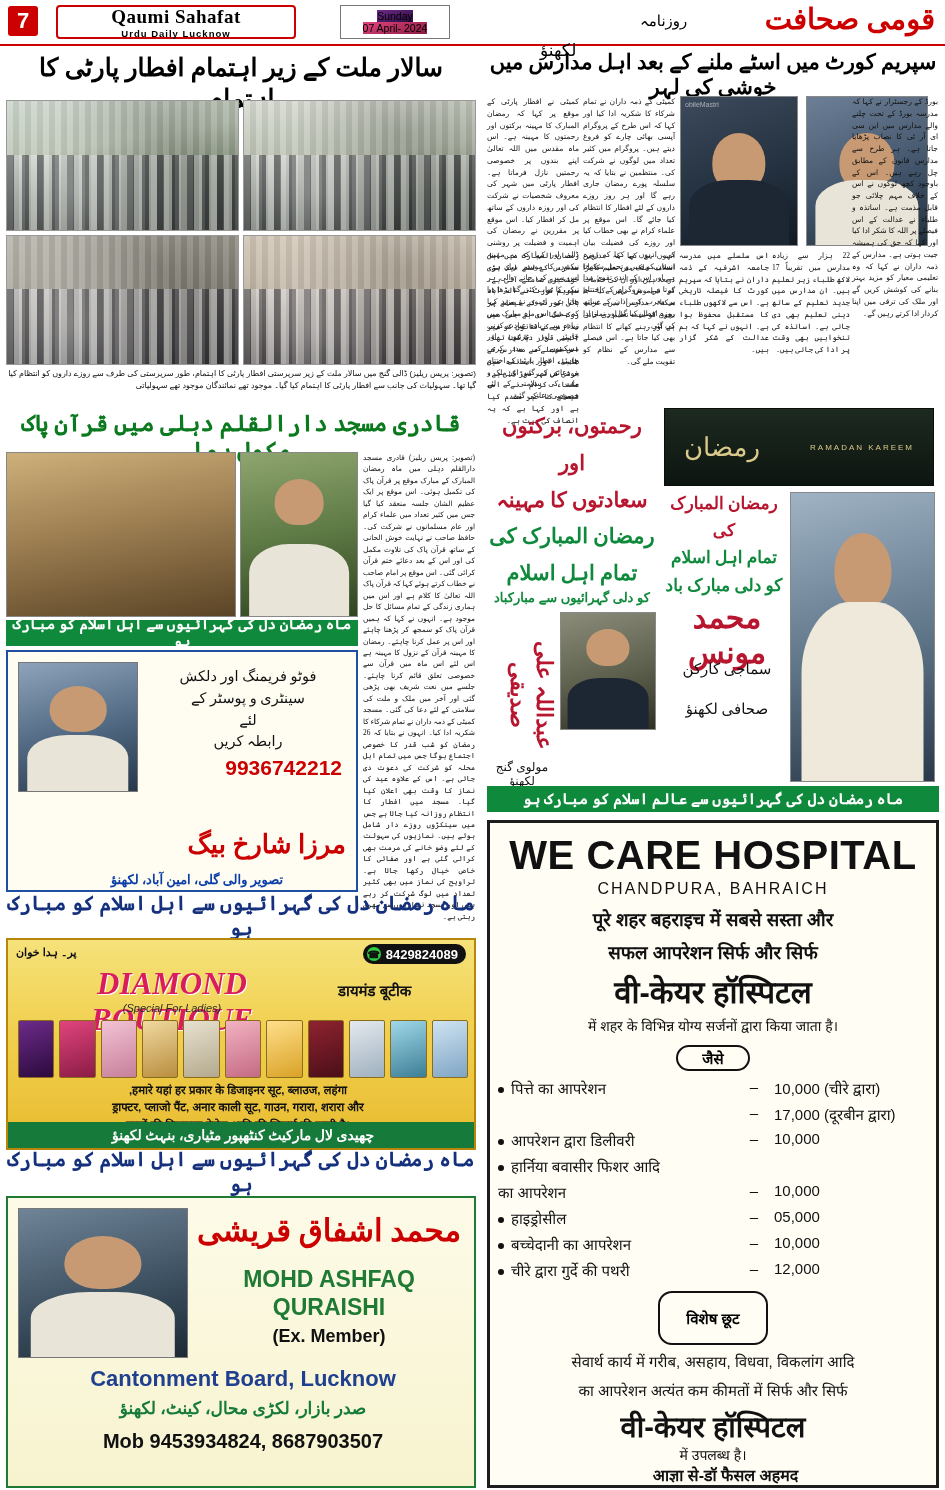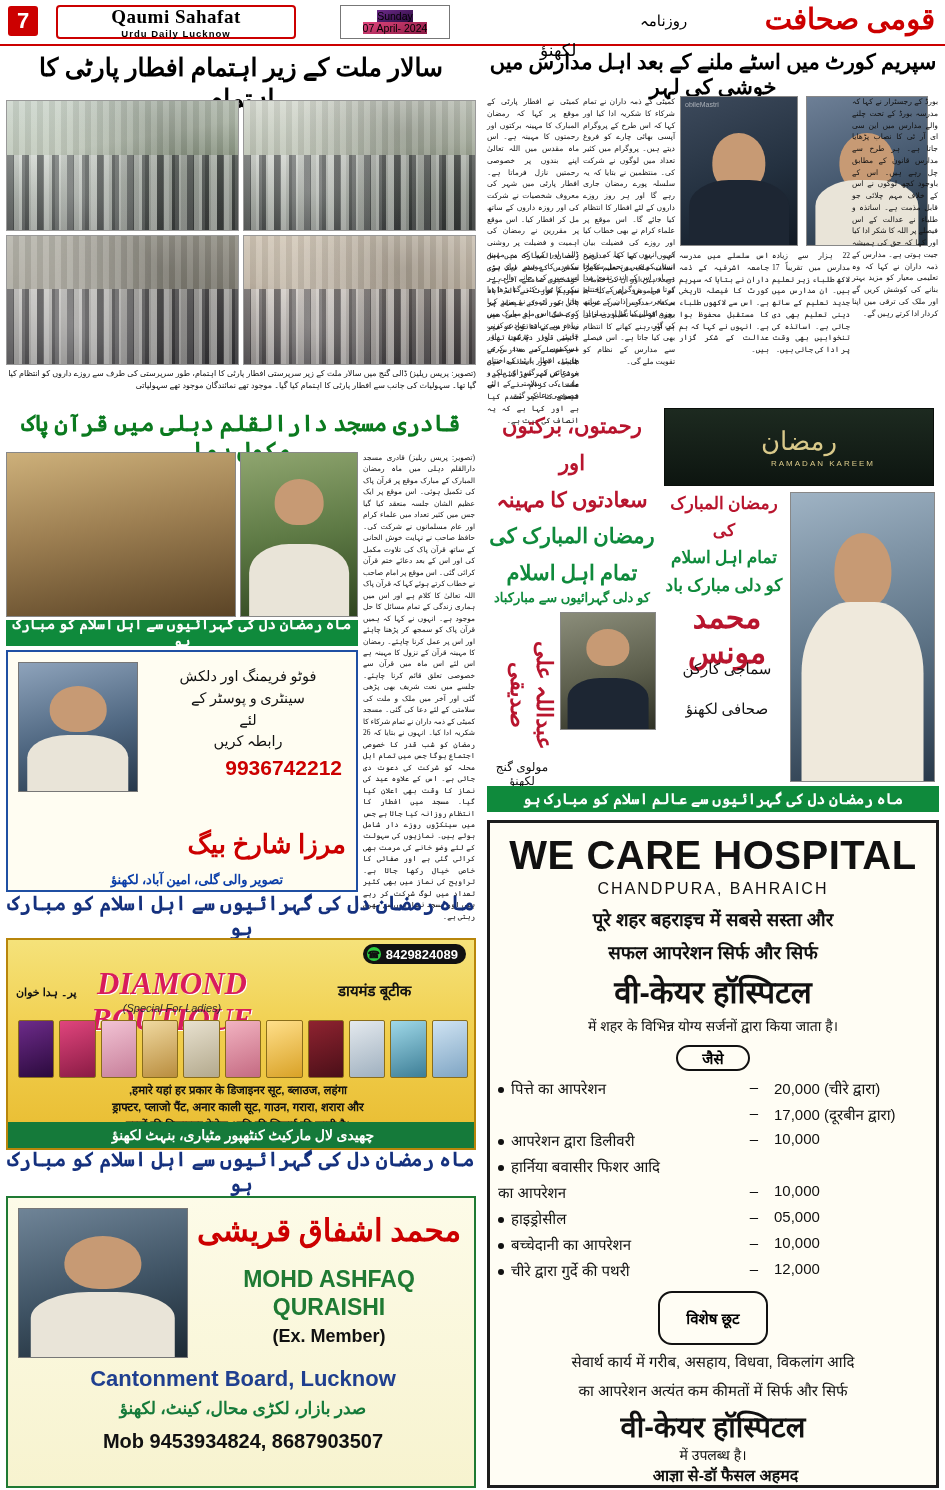--- a/index.html
+++ b/index.html
@@ -139,21 +139,21 @@
     font-family:"Liberation Serif", serif; line-height:1.25;
     display:flex; align-items:center; justify-content:center;
   }
 
   
   .ad-dia {
     position:absolute; left:6px; top:938px; width:470px; height:212px;
     background:linear-gradient(180deg,#f5e27a 0%,#f1cf4e 45%,#e8bb2f 100%);
     border:2px solid #b8860b; overflow:hidden;
   }
-  .ad-dia .owner { position:absolute; left:8px; top:6px; font-size:11px; color:#111; direction:rtl; font-weight:bold;margin-top:40px; }
+  .ad-dia .owner { position:absolute; left:8px; top:6px; font-size:11px; color:#111; direction:rtl; font-weight:bold; }
   .ad-dia .ph-pill {
     position:absolute; right:8px; top:4px; height:20px; padding:0 8px 0 4px;
     background:#111; color:#fff; border-radius:12px; font-size:13px; font-weight:bold;
     display:flex; align-items:center; gap:5px;
   }
   .ad-dia .ph-pill .cicon { width:14px; height:14px; border-radius:50%; background:#2ecc40; color:#111;
     font-size:10px; display:flex; align-items:center; justify-content:center; }
   .ad-dia .brand {
     position:absolute; left:14px; top:26px; width:300px; text-align:center;
     font-size:31px; font-weight:bold; color:#d81c5c; font-family:"Liberation Serif", serif;
@@ -227,21 +227,21 @@
   }
   .ram-molvi {
     position:absolute; left:487px; top:760px; width:70px; font-size:12px; color:#111; direction:rtl; text-align:center;
   }
   .ram-mub { position:absolute; left:487px; top:590px; width:170px; text-align:center; font-size:13px; font-weight:bold; color:#0f8a3c; direction:rtl; }
 
   
   .ram-badge {
     position:absolute; left:664px; top:408px; width:270px; height:78px;
     background:linear-gradient(180deg,#1d2a20 0%,#0d1510 100%); border:1px solid #0a0f0b;
-    display:flex; flex-direction:column; align-items:center; justify-content:center; gap:2px;
+    display:flex; flex-direction:row; align-items:center; justify-content:center; gap:2px;
   }
   .ram-badge .cal { font-size:26px; color:#d9c98a; font-family:"Liberation Serif", serif; }
   .ram-badge .lbl { font-size:8px; color:#d9c98a; letter-spacing:2px;padding-left:48px; }
 
   .ram-right-text {
     position:absolute; left:664px; top:490px; width:120px; direction:rtl; text-align:center;
     font-size:17px; font-weight:bold; color:#0f8a3c; line-height:1.6; font-family:"Liberation Serif", serif;
   }
   .ram-right-red { color:#b8152e; }
   .mohd-mones-photo {
@@ -471,21 +471,21 @@
     <div class="l2">सफल आपरेशन सिर्फ और सिर्फ</div>
     <div class="bigname">वी-केयर हॉस्पिटल</div>
     <div class="l3">में शहर के विभिन्न योग्य सर्जनों द्वारा किया जाता है।</div>
     <div class="jaise">जैसे</div>
 
     <table>
       <tbody>
         <tr>
           <td class="item"><span class="bullet"></span><span>पित्ते का आपरेशन</span></td>
           <td class="dash">–</td>
-          <td class="price">20,000 (चीरे द्वारा)</td>
+          <td class="price">10,000 (चीरे द्वारा)</td>
         </tr>
         <tr>
           <td class="item"><span></span></td>
           <td class="dash">–</td>
           <td class="price">17,000 (दूरबीन द्वारा)</td>
         </tr>
         <tr>
           <td class="item"><span class="bullet"></span><span>आपरेशन द्वारा डिलीवरी</span></td>
           <td class="dash">–</td>
           <td class="price">10,000</td>

